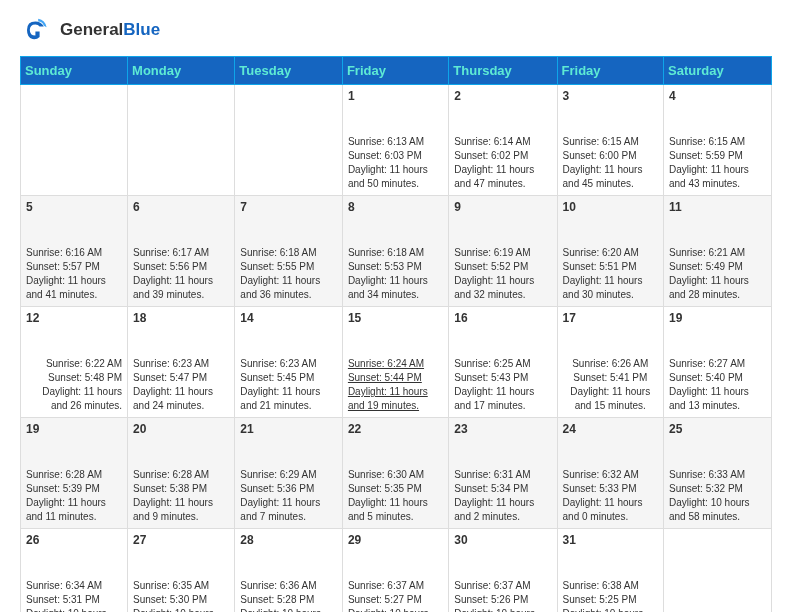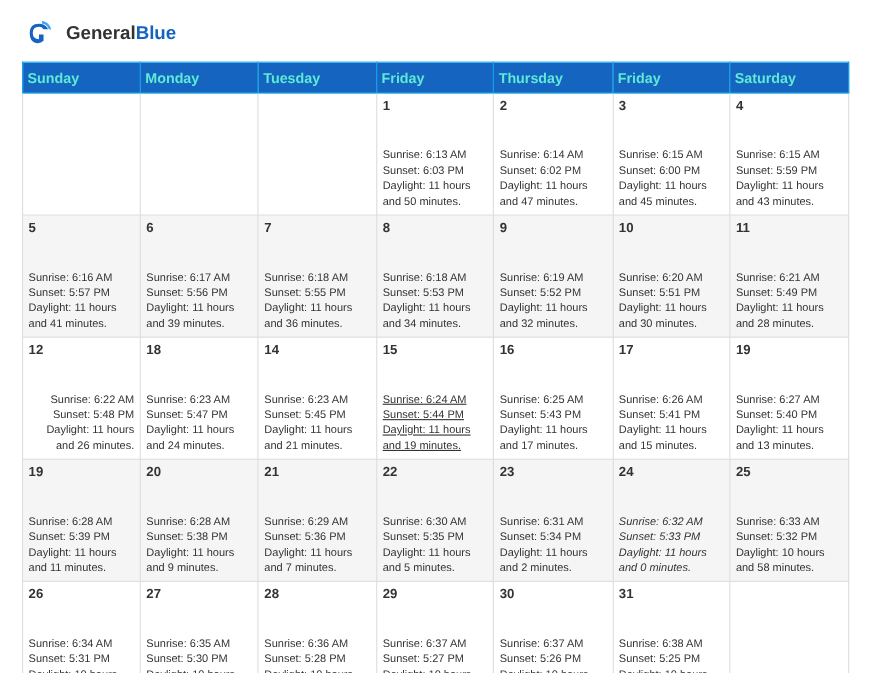--- a/index.html
+++ b/index.html
@@ -235,21 +235,21 @@
           </td>
           <td>
             <span class="day-num">16</span>
             <div class="day-info" style="white-space: pre-line;">Sunrise: 6:25 AM
 Sunset: 5:43 PM
 Daylight: 11 hours
 and 17 minutes.</div>
           </td>
           <td>
             <span class="day-num">17</span>
-            <div class="day-info" style="white-space: pre-line;">Sunrise: 6:26 AM
+            <div class="day-info" style="white-space: pre-line; text-align: center;">Sunrise: 6:26 AM
 Sunset: 5:41 PM
 Daylight: 11 hours
 and 15 minutes.</div>
           </td>
           <td>
             <span class="day-num">19</span>
             <div class="day-info" style="white-space: pre-line;">Sunrise: 6:27 AM
 Sunset: 5:40 PM
 Daylight: 11 hours
 and 13 minutes.</div>
@@ -286,21 +286,21 @@
           </td>
           <td>
             <span class="day-num">23</span>
             <div class="day-info" style="white-space: pre-line;">Sunrise: 6:31 AM
 Sunset: 5:34 PM
 Daylight: 11 hours
 and 2 minutes.</div>
           </td>
           <td>
             <span class="day-num">24</span>
-            <div class="day-info" style="white-space: pre-line; font-style: italic;">Sunrise: 6:32 AM
+            <div class="day-info" style="white-space: pre-line;">Sunrise: 6:32 AM
 Sunset: 5:33 PM
 Daylight: 11 hours
 and 0 minutes.</div>
           </td>
           <td>
             <span class="day-num">25</span>
             <div class="day-info" style="white-space: pre-line;">Sunrise: 6:33 AM
 Sunset: 5:32 PM
 Daylight: 10 hours
 and 58 minutes.</div>

